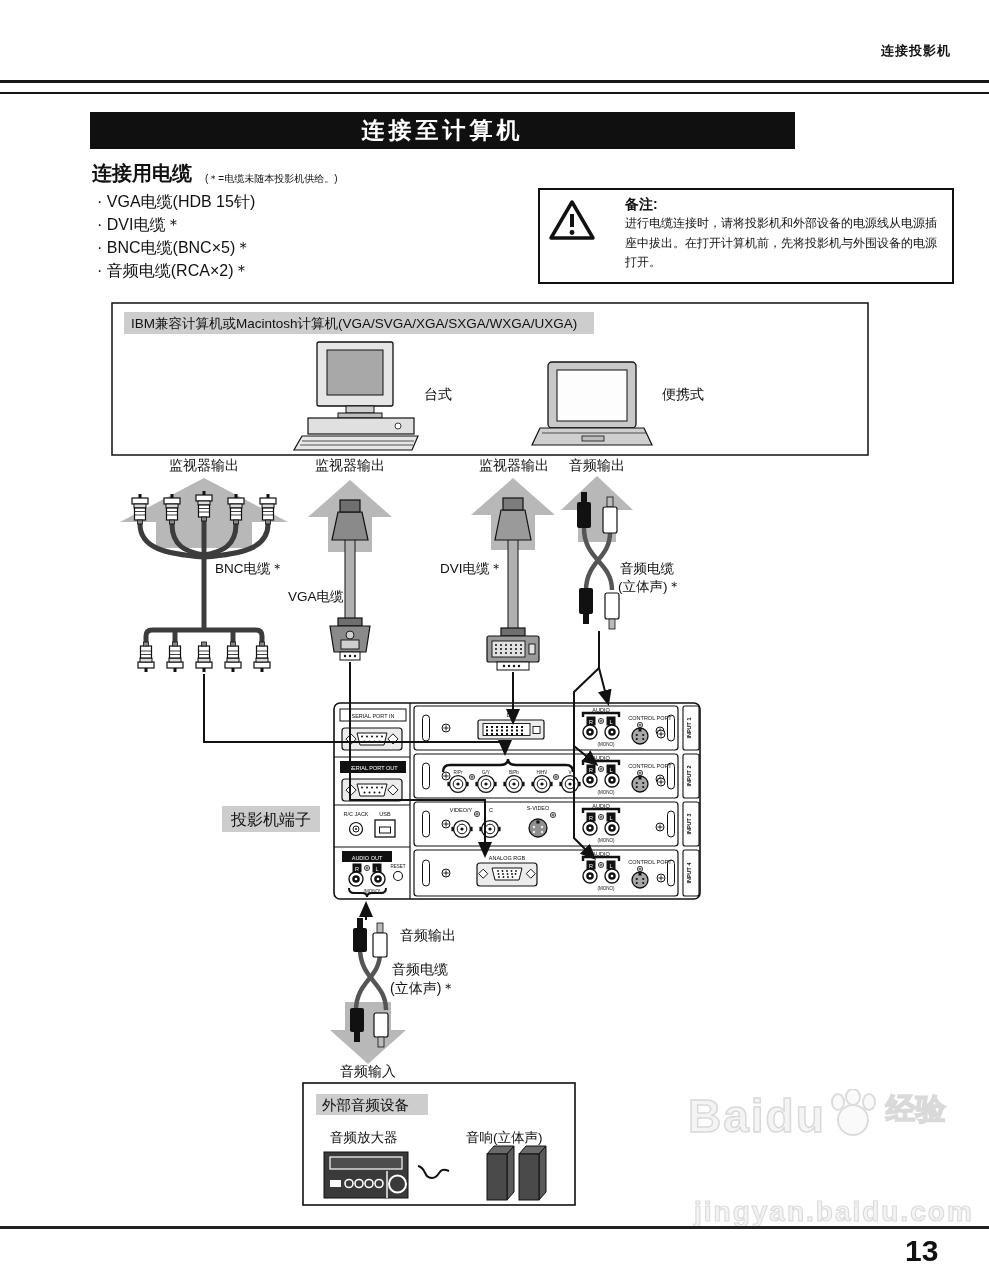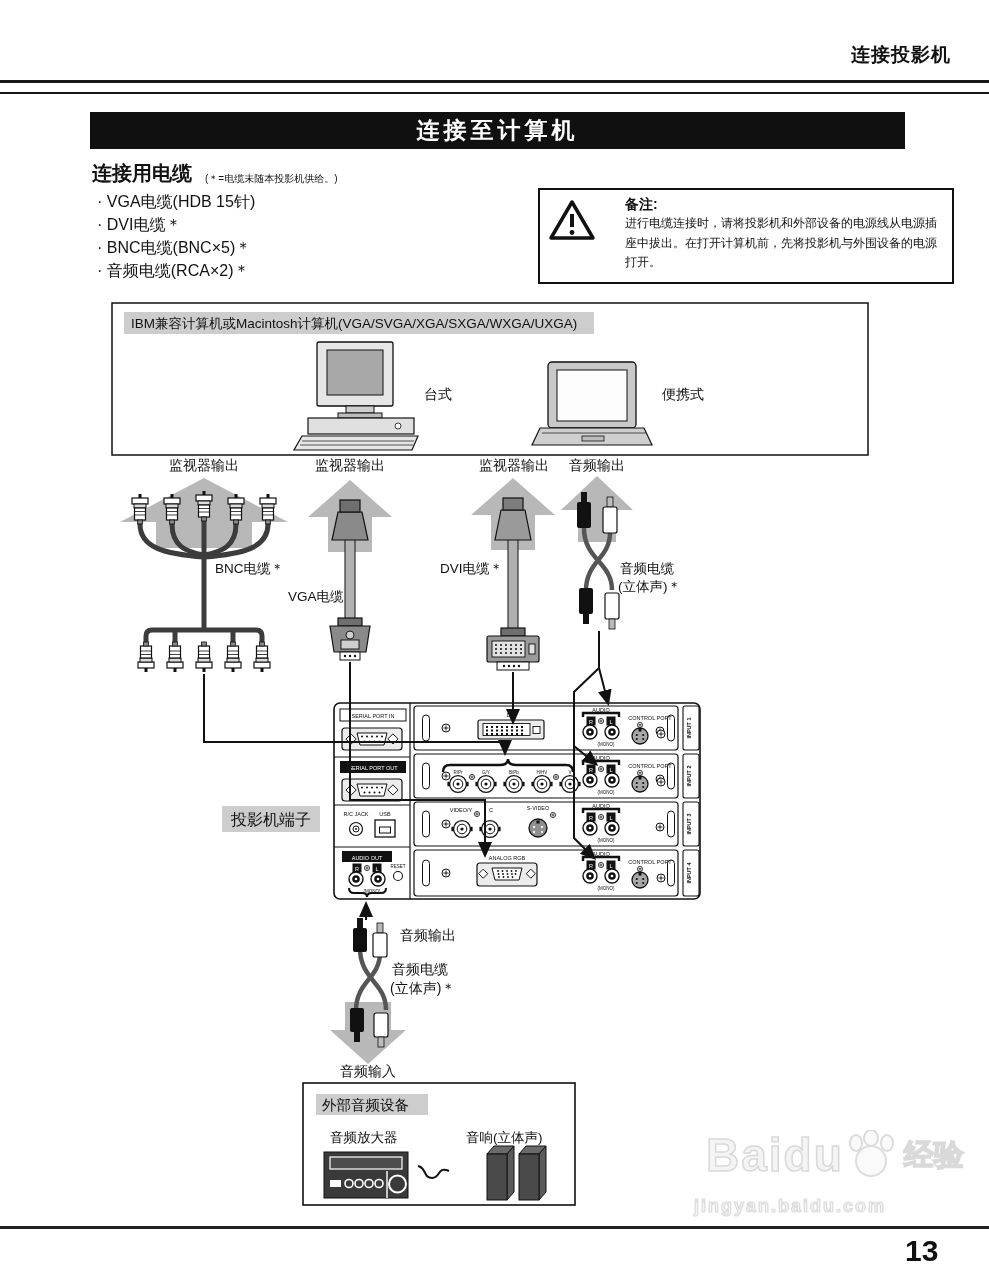--- a/index.html
+++ b/index.html
@@ -1,35 +1,35 @@
 <!DOCTYPE html>
 <html><head>
 <meta charset="utf-8">
 <style>
   html,body{margin:0;padding:0;background:#fff;}
   .page{position:relative;width:989px;height:1280px;background:#fff;overflow:hidden;
         font-family:"Liberation Sans","DejaVu Sans",sans-serif;color:#111;}
   .abs{position:absolute;}
-  .hdr{top:42px;right:38px;font-size:19px;font-weight:bold;letter-spacing:1px;text-align:right;}
+  .hdr{top:42px;right:38px;font-size:13px;font-weight:bold;letter-spacing:1px;text-align:right;}
   .hdr-rule{top:80px;left:0;width:989px;height:9px;border-top:3px solid #161616;border-bottom:2px solid #161616;}
-  .title-bar{top:112px;left:90px;width:815px;height:37px;background:#101010;color:#fff;
+  .title-bar{top:112px;left:90px;width:705px;height:37px;background:#101010;color:#fff;
              font-size:23px;font-weight:bold;letter-spacing:4px;text-align:center;line-height:37px;}
   .sec-head{top:160px;left:92px;font-size:20px;font-weight:bold;}
   .sec-note{top:172px;left:205px;font-size:10px;}
   .cable-list{top:190px;left:97px;font-size:16px;line-height:23px;}
   .note-box{top:188px;left:538px;width:412px;height:92px;border:2px solid #111;}
   .note-tri{top:198px;left:548px;}
   .note-title{top:196px;left:625px;font-size:14px;font-weight:bold;}
   .note-body{top:214px;left:625px;width:318px;font-size:12px;line-height:19.5px;}
   .diagram-svg{top:298px;left:0;}
-  .wm{top:1128px;left:688px;display:flex;align-items:center;
-      color:#f4f4f4;-webkit-text-stroke:1.5px #d9d9d9;font-weight:bold;margin-left:18px;}
+  .wm{top:1089px;left:688px;display:flex;
+      color:#f4f4f4;-webkit-text-stroke:1.5px #d9d9d9;font-weight:bold;}
   .wm-bai{font-size:46px;letter-spacing:2px;}
   .wm-cn{font-size:30px;margin-left:6px;}
-  .wm-url{top:1196px;left:694px;font-size:18px;font-weight:bold;color:#f4f4f4;
+  .wm-url{top:1196px;left:694px;font-size:28px;font-weight:bold;color:#f4f4f4;
           -webkit-text-stroke:1.2px #dcdcdc;letter-spacing:2px;}
   .bottom-rule{top:1226px;left:0;width:989px;height:3px;background:#222;}
   .page-num{top:1234px;left:905px;font-size:30px;font-weight:bold;}
   svg text{fill:#111;}
   .t14{font-size:14px;}
   .t13{font-size:13.5px;}
   .t5{font-size:5.5px;}
   .t45{font-size:4.5px;}
   .tw{fill:#fff;}
 </style>

